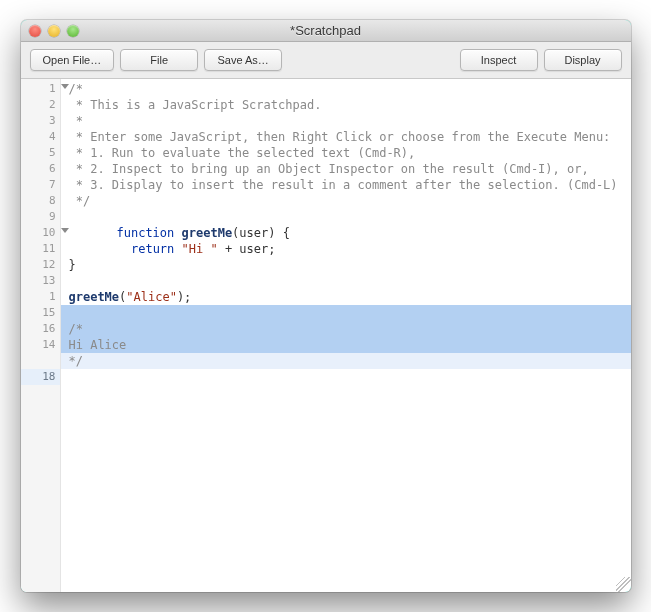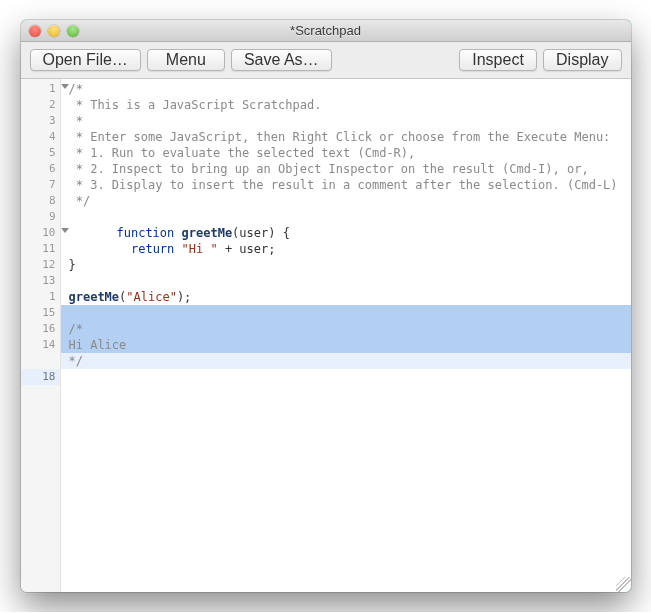--- a/index.html
+++ b/index.html
@@ -57,21 +57,21 @@
     gap: 6px;
     padding: 7px 9px;
     background: #ededed;
     border-bottom: 1px solid #c8c8c8;
   }
   .toolbar .spacer { flex: 1; }
   .btn {
     height: 22px;
     min-width: 78px;
     padding: 0 12px;
-    font-size: 16px;
+    font-size: 11px;
     color: #333;
     background: linear-gradient(#fdfdfd, #eaeaea);
     border: 1px solid #b5b5b5;
     border-radius: 4px;
     box-shadow: 0 1px 0 rgba(255,255,255,0.9) inset, 0 1px 1px rgba(0,0,0,0.08);
     cursor: default;
   }
   .editor {
     flex: 1;
     display: flex;
@@ -148,21 +148,21 @@
     <div class="traffic">
       <div class="tl red"></div>
       <div class="tl yellow"></div>
       <div class="tl green"></div>
     </div>
     <div class="title">*Scratchpad</div>
   </div>
 
   <div class="toolbar">
     <button class="btn">Open File…</button>
-    <button class="btn">Menu</button>
+    <button class="btn">File</button>
     <button class="btn">Save As…</button>
     <div class="spacer"></div>
     <button class="btn">Inspect</button>
     <button class="btn">Display</button>
   </div>
 
   <div class="editor">
     <div class="gutter" id="gutter">
         <div class="gline">1<span class="fold"></span></div>
         <div class="gline">2</div>

